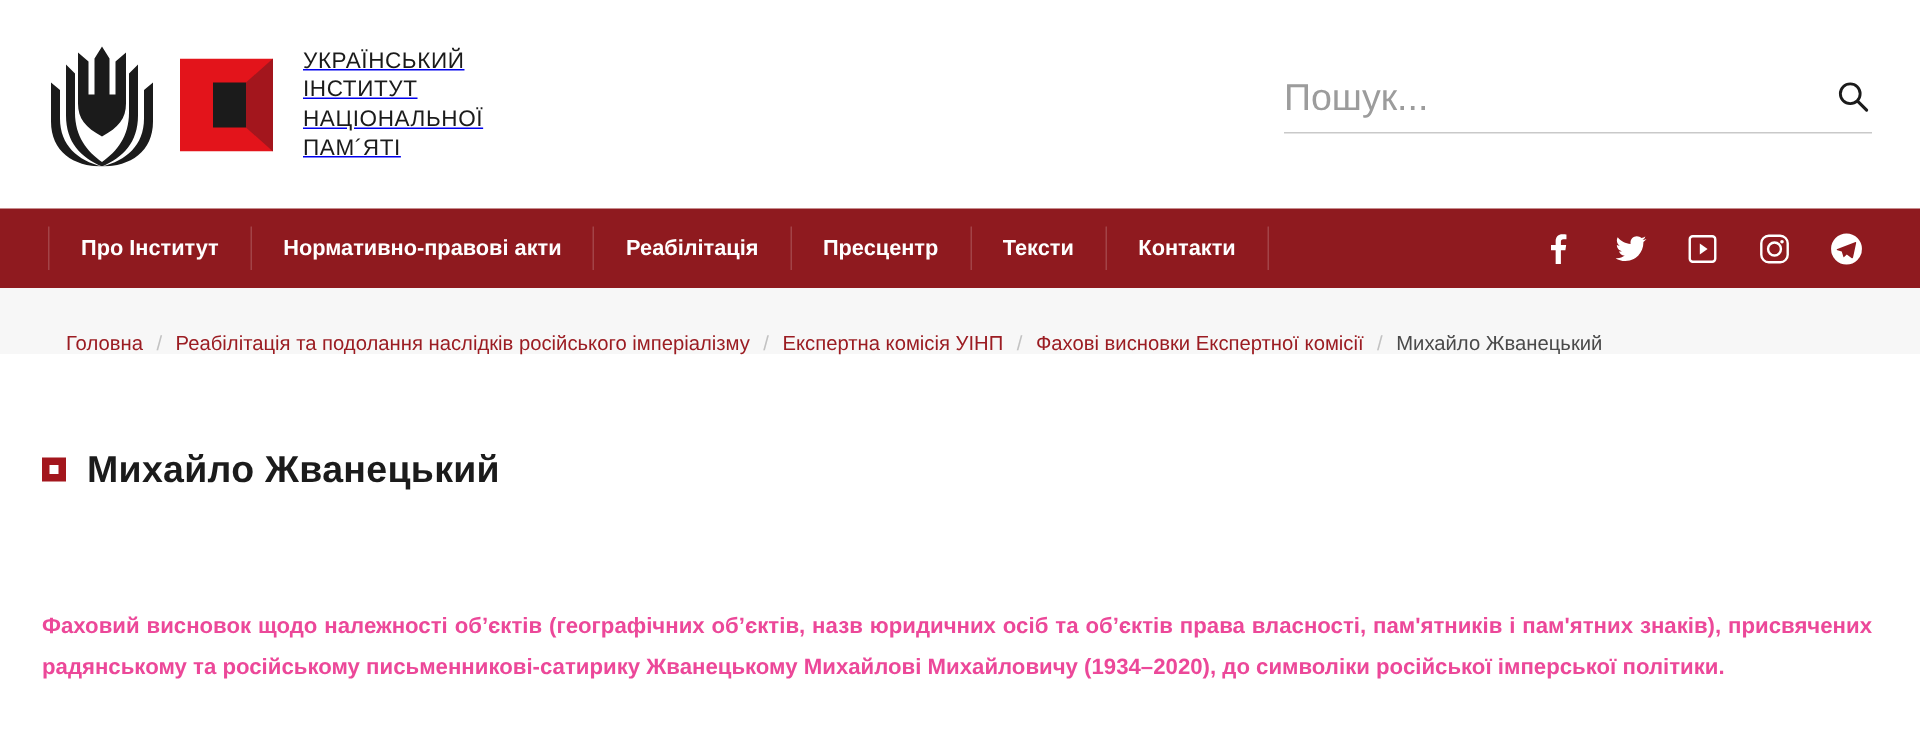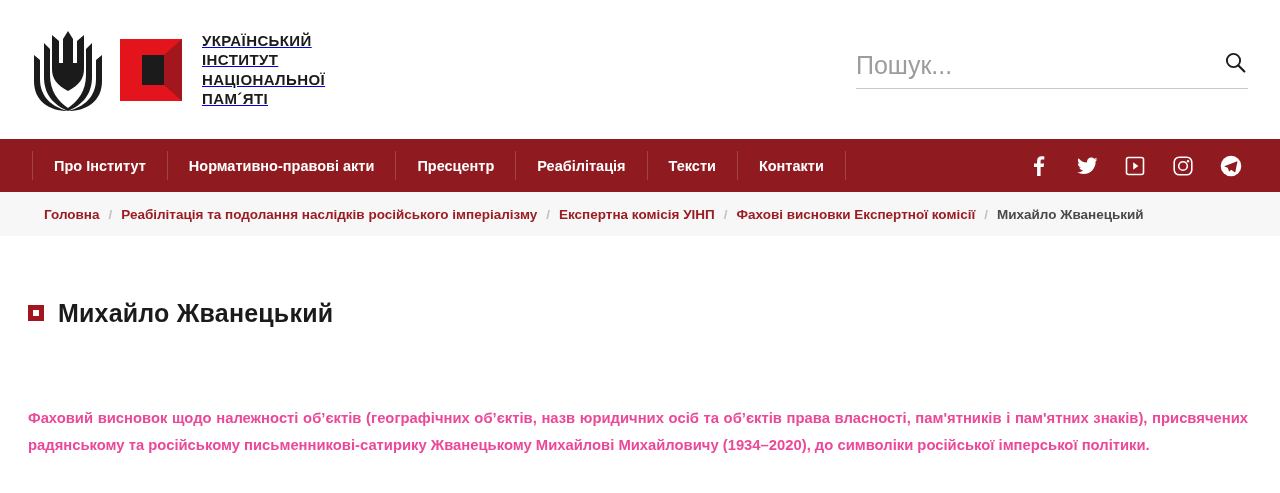--- a/index.html
+++ b/index.html
@@ -32,35 +32,35 @@
     height: 82px;
     display: block;
   }
   .logo-mark {
     width: 62px;
     height: 62px;
     display: block;
   }
   .brand-text {
     font-family: "Liberation Sans", sans-serif;
-    font-weight: bold;
+    font-weight: normal;
     font-size: 15px;
     line-height: 1.28;
     letter-spacing: 0.4px;
     color: #1b1b1b;
     text-transform: uppercase;
     white-space: pre-line;
     margin-left: 4px;
   }
 
   .search-wrap {
     margin-left: auto;
     width: 392px;
     display: flex;
-    align-items: flex-start;
+    align-items: center;
     border-bottom: 1px solid #c9c9c9;
     padding-bottom: 8px;
   }
   .search-input {
     flex: 1;
     border: 0;
     outline: none;
     font-family: "Liberation Sans", sans-serif;
     font-size: 25px;
     color: #2b2b2b;
@@ -118,24 +118,23 @@
     justify-content: center;
     width: 22px;
     height: 22px;
   }
 
   
   .breadcrumb-bar {
     background: #f7f7f7;
     height: 44px;
     display: flex;
-    align-items: center;
+    align-items: flex-end;
     padding: 0 44px;
     font-size: 13.5px;
-    font-weight: bold;
   }
   .crumb {
     color: #9b1c22;
     text-decoration: none;
     cursor: pointer;
     white-space: nowrap;
   }
   .crumb.current {
     color: #4a4a4a;
     cursor: default;
@@ -217,22 +216,22 @@
         <line x1="14.4" y1="14.4" x2="20.4" y2="20.4" stroke="#1b1b1b" stroke-width="2.1" stroke-linecap="round"></line>
       </svg>
     </button>
   </div>
 </div>
 
 <div class="navbar">
   <div class="nav-items">
     <a class="nav-item" href="#">Про Інститут</a>
     <a class="nav-item" href="#">Нормативно-правові акти</a>
+    <a class="nav-item" href="#">Реабілітація</a>
     <a class="nav-item" href="#">Пресцентр</a>
-    <a class="nav-item" href="#">Реабілітація</a>
     <a class="nav-item" href="#">Тексти</a>
     <a class="nav-item" href="#">Контакти</a>
   </div>
 
   <div class="socials">
     <a class="social" href="#" aria-label="facebook">
       <svg width="12" height="20" viewBox="0 0 12 20">
         <path fill="#ffffff" d="M7.6 20V10.9h3l.5-3.5h-3.5V5.2c0-1 .3-1.7 1.8-1.7H11.3V.4C11 .3 9.9.2 8.6.2 5.9.2 4.1 1.8 4.1 4.8v2.6H1v3.5h3.1V20z"></path>
       </svg>
     </a>

